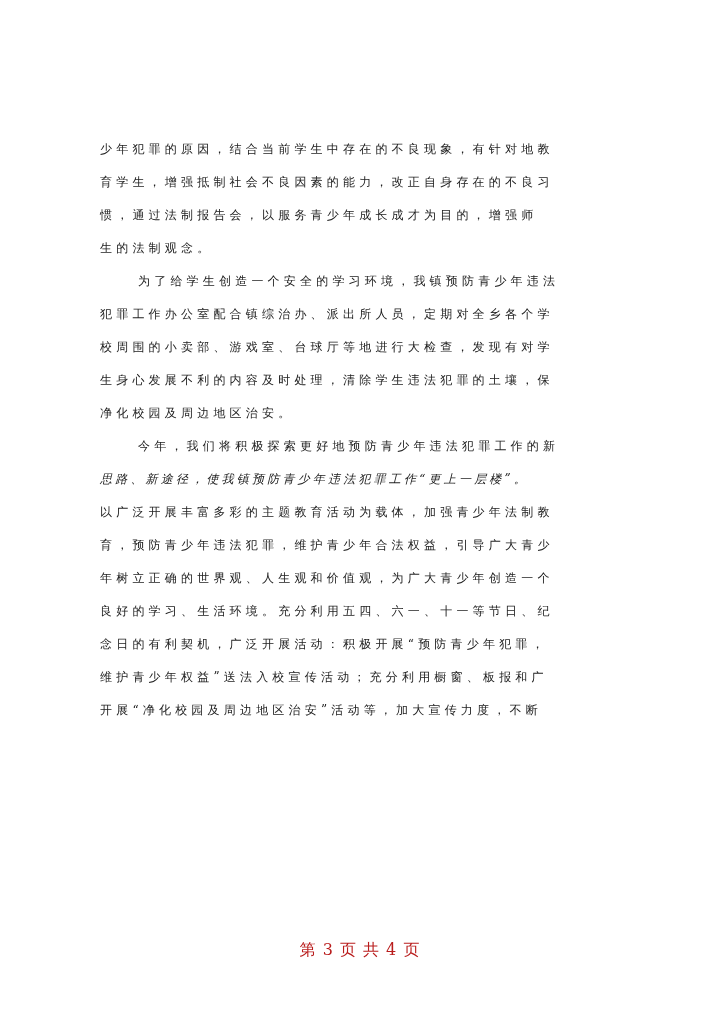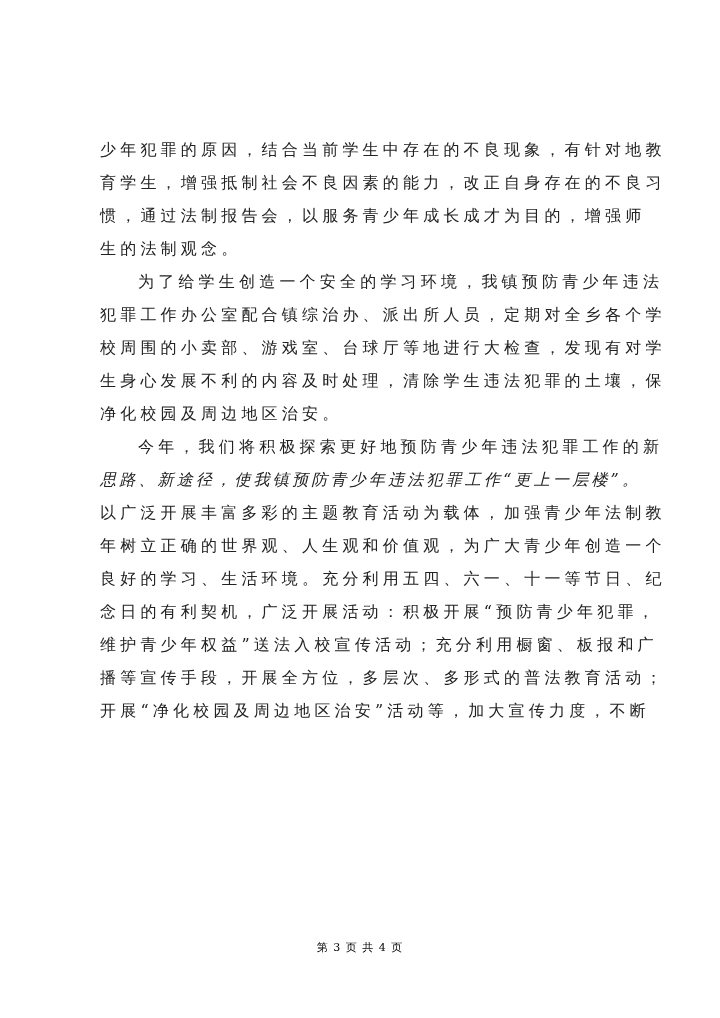--- a/index.html
+++ b/index.html
@@ -25,62 +25,62 @@
     .body-text {
       position: absolute;
       left: 100px;
       top: 133px;
       width: 540px;
     }
     .line {
       display: block;
       height: 33px;
       line-height: 33px;
-      font-size: 16px;
+      font-size: 12px;
       letter-spacing: 4.2px;
       white-space: nowrap;
       color: #222;
     }
     .line.indent {
       padding-left: 38px;
     }
     .line.tight {
       letter-spacing: 3.2px;
       font-style: italic;
     }
     .footer {
       position: absolute;
       left: 0;
       width: 720px;
       top: 940px;
       text-align: center;
-      font-size: 11px;
-      color: #000000;
+      font-size: 16px;
+      color: #b91c1c;
       letter-spacing: 1px;
     }
   </style>
 </head>
 <body>
 
 <div class="page">
   <div class="body-text">
     <span class="line">少年犯罪的原因，结合当前学生中存在的不良现象，有针对地教</span>
     <span class="line">育学生，增强抵制社会不良因素的能力，改正自身存在的不良习</span>
     <span class="line">惯，通过法制报告会，以服务青少年成长成才为目的，增强师</span>
     <span class="line">生的法制观念。</span>
     <span class="line indent">为了给学生创造一个安全的学习环境，我镇预防青少年违法</span>
     <span class="line">犯罪工作办公室配合镇综治办、派出所人员，定期对全乡各个学</span>
     <span class="line">校周围的小卖部、游戏室、台球厅等地进行大检查，发现有对学</span>
     <span class="line">生身心发展不利的内容及时处理，清除学生违法犯罪的土壤，保</span>
     <span class="line">净化校园及周边地区治安。</span>
     <span class="line indent">今年，我们将积极探索更好地预防青少年违法犯罪工作的新</span>
     <span class="line tight">思路、新途径，使我镇预防青少年违法犯罪工作“更上一层楼”。</span>
     <span class="line">以广泛开展丰富多彩的主题教育活动为载体，加强青少年法制教</span>
+    <span class="line">育，预防青少年违法犯罪，维护青少年合法权益，引导广大青少</span>
     <span class="line">年树立正确的世界观、人生观和价值观，为广大青少年创造一个</span>
     <span class="line">良好的学习、生活环境。充分利用五四、六一、十一等节日、纪</span>
     <span class="line">念日的有利契机，广泛开展活动：积极开展“预防青少年犯罪，</span>
     <span class="line">维护青少年权益”送法入校宣传活动；充分利用橱窗、板报和广</span>
-    <span class="line">播等宣传手段，开展全方位，多层次、多形式的普法教育活动；</span>
     <span class="line">开展“净化校园及周边地区治安”活动等，加大宣传力度，不断</span>
   </div>
 
   <div class="footer">第 3 页  共 4 页</div>
 </div>
 
 </body></html>

